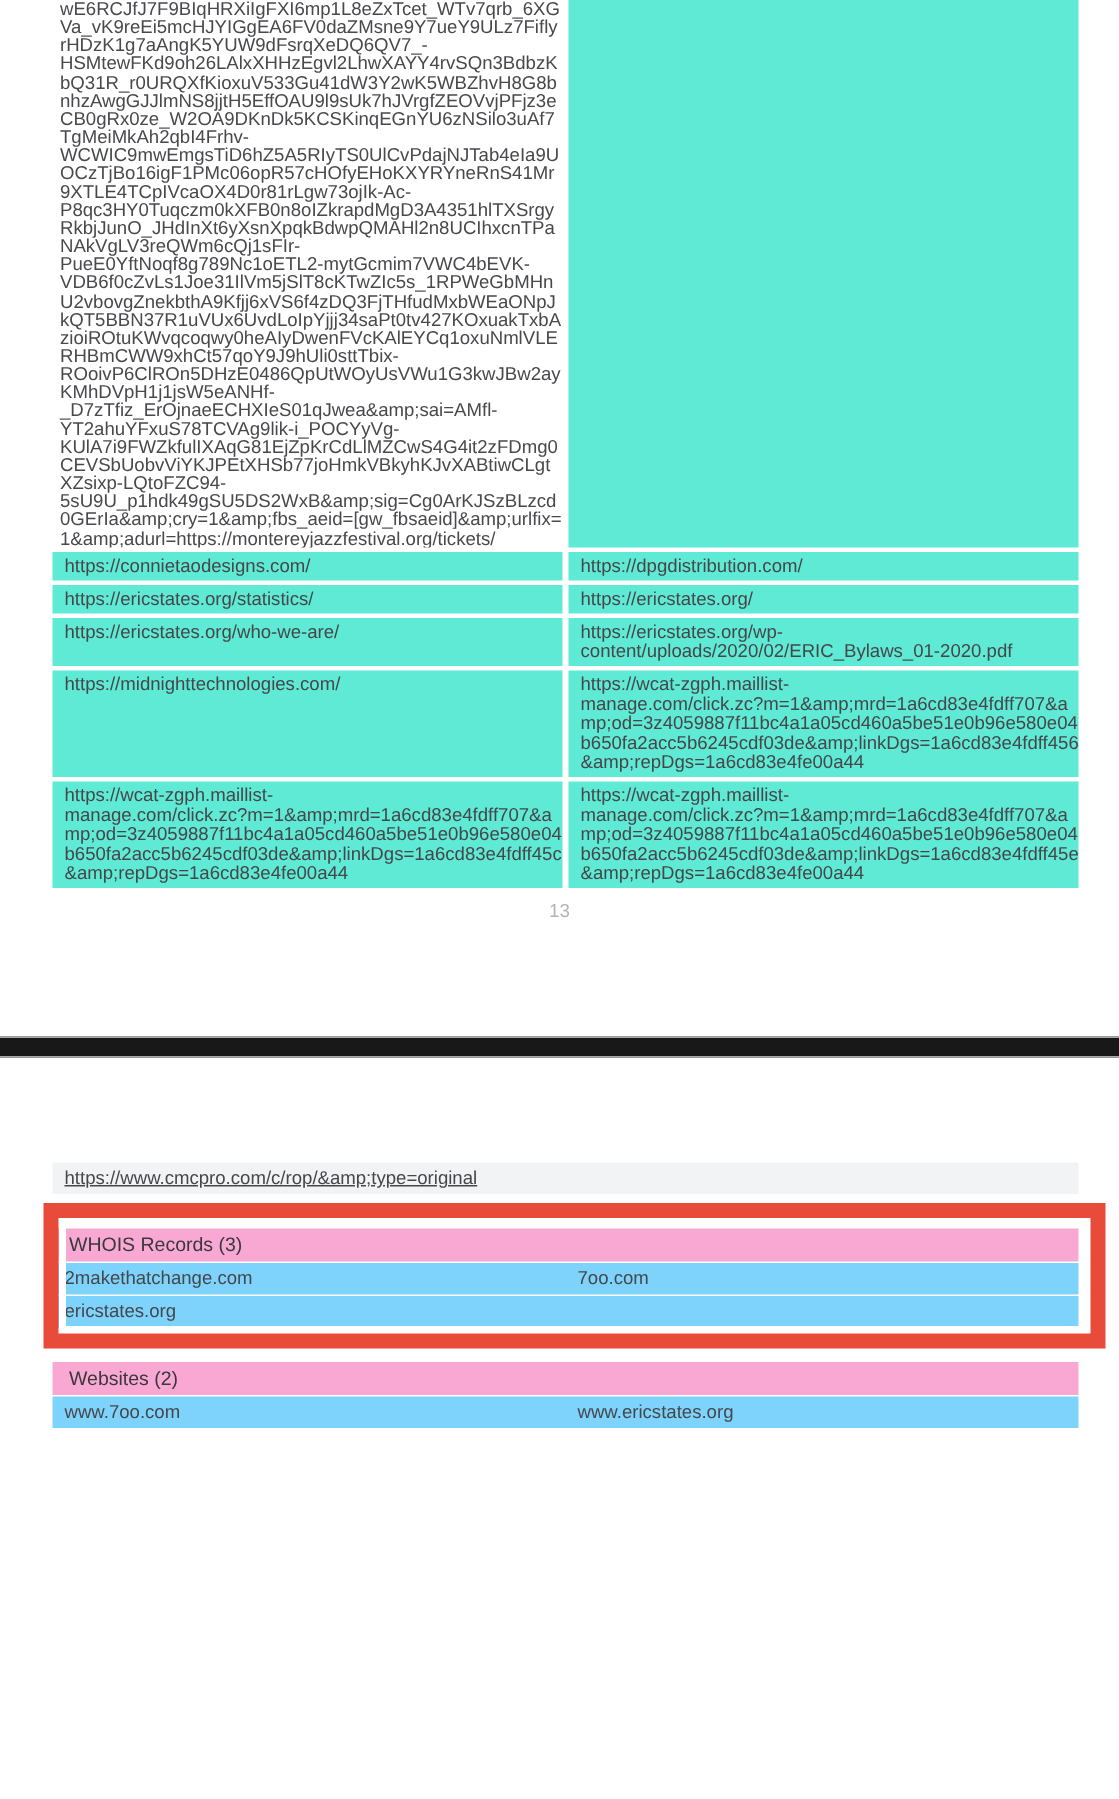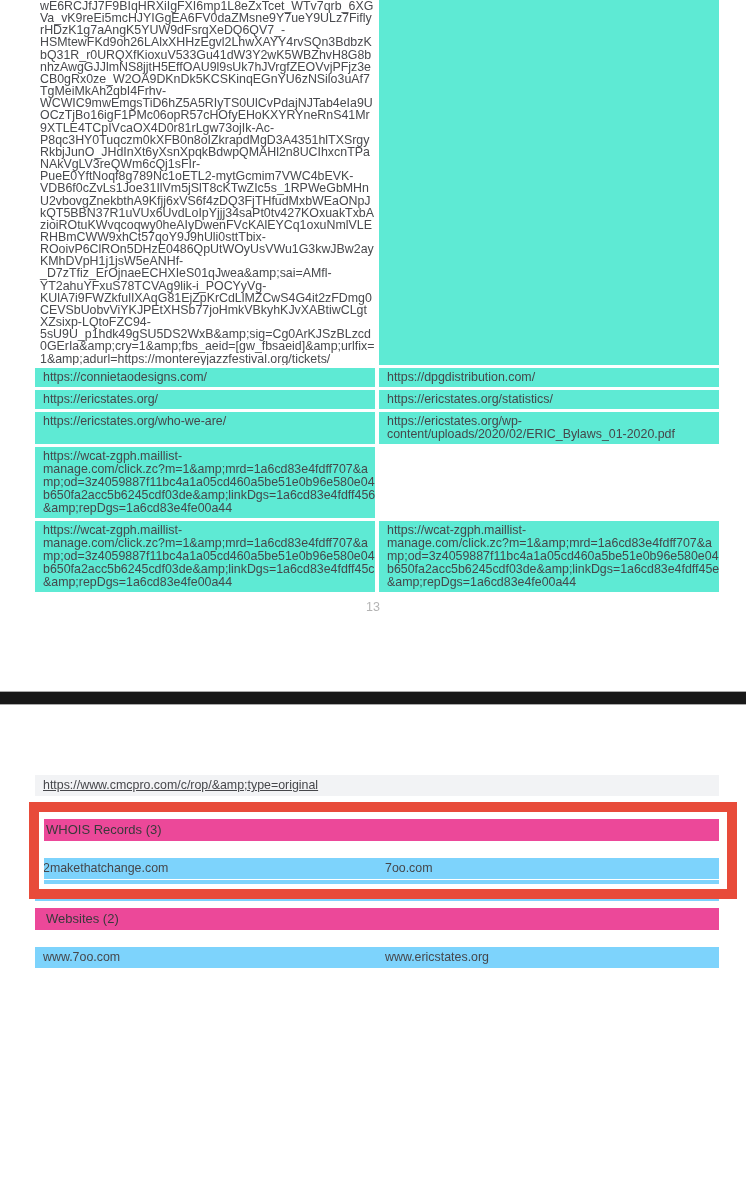--- a/index.html
+++ b/index.html
@@ -37,22 +37,22 @@
     border-top:1px solid #a9a9a9; border-bottom:1px solid #a9a9a9;
   }
   
   .single-row {
     position:absolute; left:35px; width:684px; height:21px;
     background:#f2f3f5; box-sizing:border-box; padding:4px 8px;
     font-size:12.4px; line-height:13px; color:#46474b; white-space:pre;
   }
   .section { position:absolute; left:35px; width:684px; }
   .sec-header {
-    background:#ec4899; height:22px; box-sizing:border-box;
-    padding:4px 11px; margin-bottom:17px;
+    background:#f9a8d4; height:22px; box-sizing:border-box;
+    padding:4px 11px; margin-bottom:1px;
     font-size:13px; line-height:14px; color:#39393b;
   }
   .sec-row {
     display:flex; background:#7dd3fc; height:21px; margin-bottom:1px;
   }
   .sec-cell {
     width:50%; box-sizing:border-box; padding:4px 8px;
     font-size:12.4px; line-height:13px; color:#46474b; white-space:pre;
   }
   
@@ -99,29 +99,30 @@
 5sU9U_p1hdk49gSU5DS2WxB&amp;amp;sig=Cg0ArKJSzBLzcd
 0GErIa&amp;amp;cry=1&amp;amp;fbs_aeid=[gw_fbsaeid]&amp;amp;urlfix=
 1&amp;amp;adurl=https://montereyjazzfestival.org/tickets/</div>
     <div class="cell tall"></div>
   </div>
   <div class="trow">
     <div class="cell">https://connietaodesigns.com/</div>
     <div class="cell">https://dpgdistribution.com/</div>
   </div>
   <div class="trow">
+    <div class="cell">https://ericstates.org/statistics/</div>
     <div class="cell">https://ericstates.org/</div>
-    <div class="cell">https://ericstates.org/statistics/</div>
   </div>
   <div class="trow">
     <div class="cell">https://ericstates.org/who-we-are/</div>
     <div class="cell">https://ericstates.org/wp-
 content/uploads/2020/02/ERIC_Bylaws_01-2020.pdf</div>
   </div>
   <div class="trow">
+    <div class="cell">https://midnighttechnologies.com/</div>
     <div class="cell">https://wcat-zgph.maillist-
 manage.com/click.zc?m=1&amp;amp;mrd=1a6cd83e4fdff707&amp;a
 mp;od=3z4059887f11bc4a1a05cd460a5be51e0b96e580e04
 b650fa2acc5b6245cdf03de&amp;amp;linkDgs=1a6cd83e4fdff456
 &amp;amp;repDgs=1a6cd83e4fe00a44</div>
   </div>
   <div class="trow">
     <div class="cell">https://wcat-zgph.maillist-
 manage.com/click.zc?m=1&amp;amp;mrd=1a6cd83e4fdff707&amp;a
 mp;od=3z4059887f11bc4a1a05cd460a5be51e0b96e580e04

